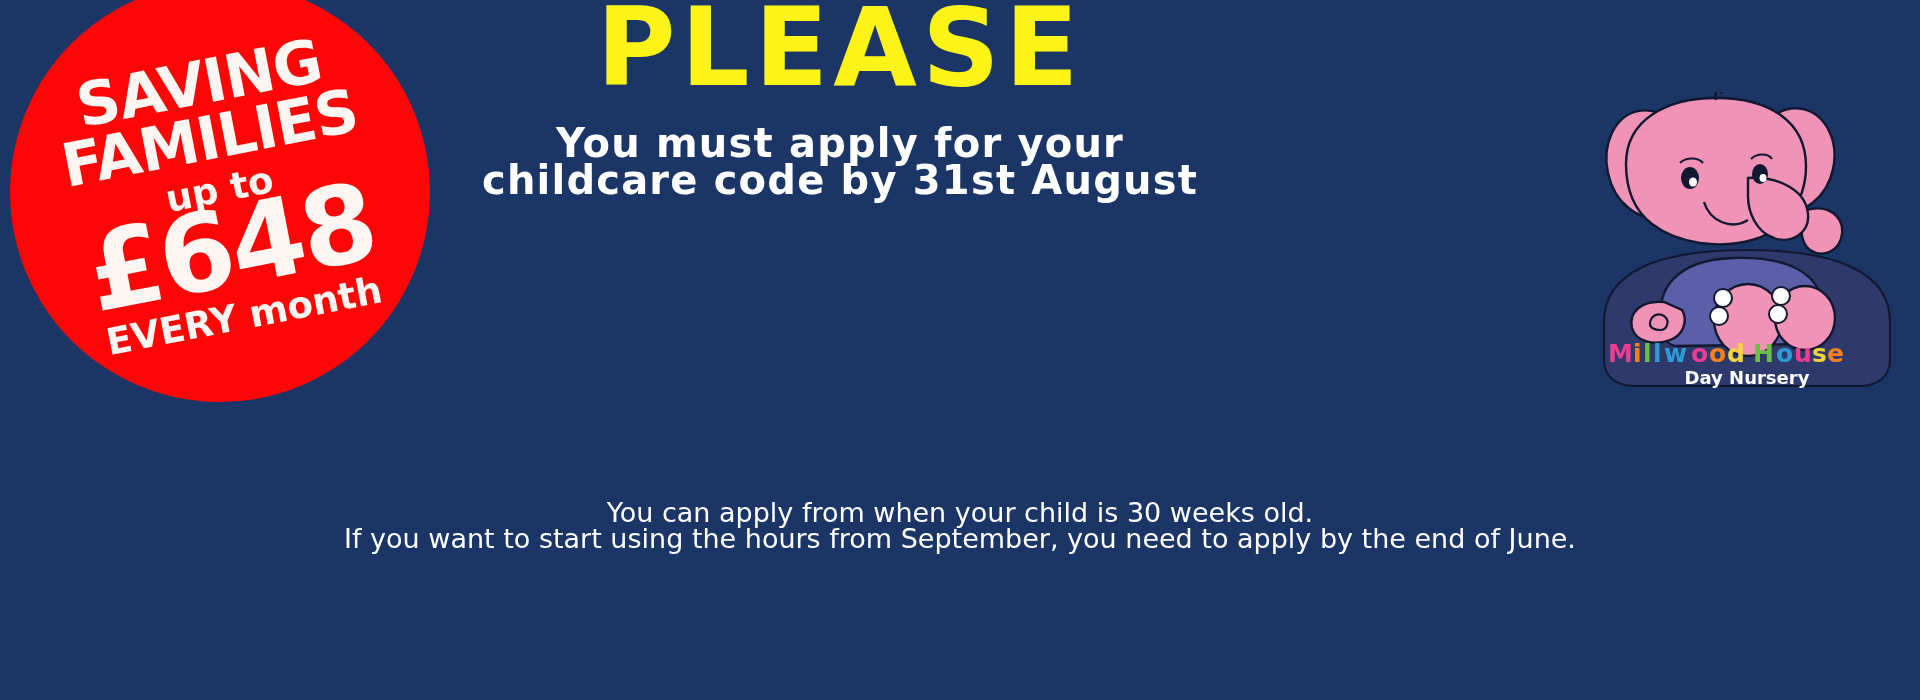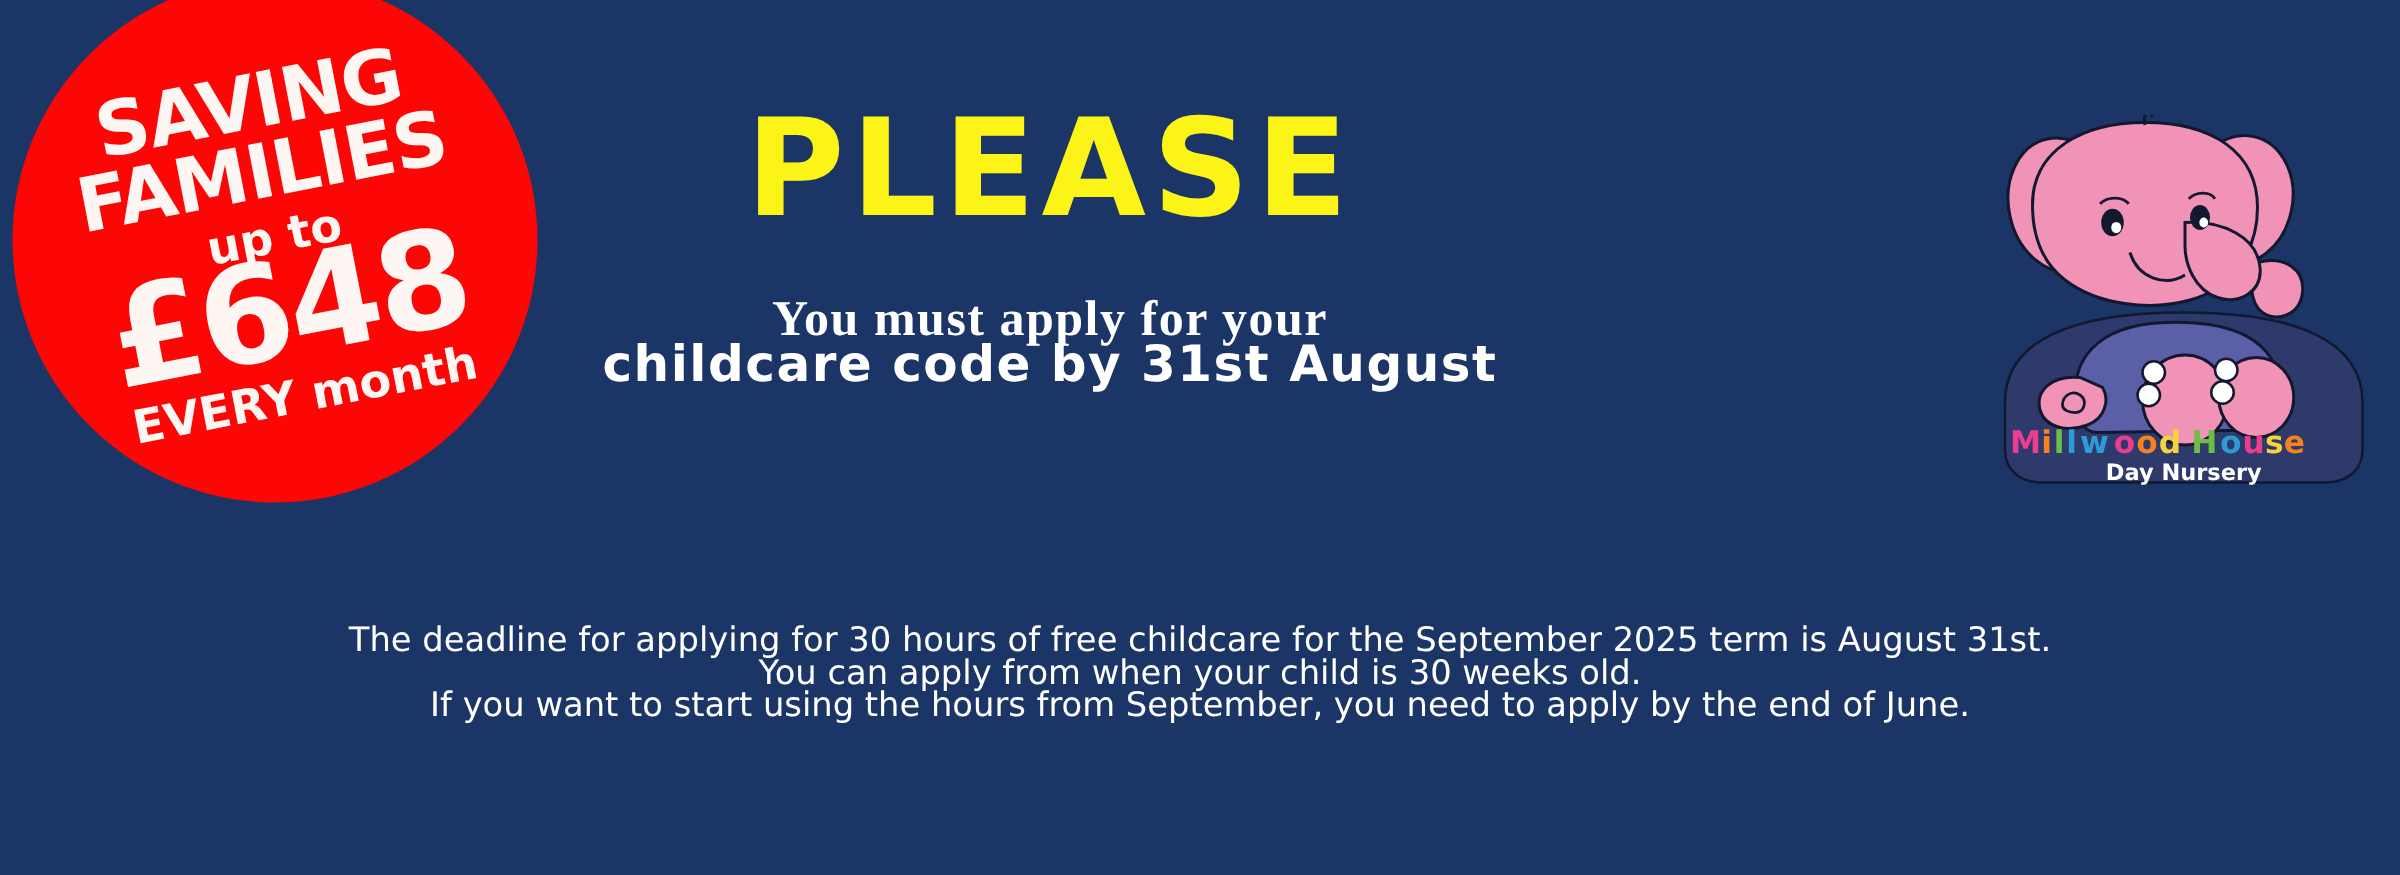--- a/index.html
+++ b/index.html
@@ -46,21 +46,20 @@
 
   
   #center-block{
     position:absolute;
     left:380px; top:0;
     width:920px; height:500px;
     display:flex;
     flex-direction:column;
     align-items:center;
     justify-content:flex-start;
-    padding-top:88px;
     z-index:3;
   }
   .headline{
     color:#fdf417;
     font-family:"DejaVu Sans", sans-serif;
     font-weight:bold;
     letter-spacing:5px;
     line-height:0.88;
     text-align:center;
     white-space:nowrap;
@@ -71,21 +70,21 @@
   .subhead{
     color:#ffffff;
     font-family:"DejaVu Sans", sans-serif;
     font-weight:bold;
     font-size:40px;
     letter-spacing:1.2px;
     line-height:1.0;
     text-align:center;
     white-space:nowrap;
   }
-  #subhead-line1{ margin-top:52px;font-family:Liberation Serif, serif; }
+  #subhead-line1{ margin-top:28px; }
   #subhead-line2{ margin-top:-3px; }
 
   
   #body-copy{
     position:absolute;
     left:0; top:500px;
     width:1920px;
     display:flex;
     flex-direction:column;
     align-items:center;
@@ -135,21 +134,20 @@
   </div>
 </div>
 
 <div id="center-block">
   <div class="headline" id="headline-line1">PLEASE</div>
   <div class="subhead" id="subhead-line1">You must apply for your</div>
   <div class="subhead" id="subhead-line2">childcare code by 31st August</div>
 </div>
 
 <div id="body-copy">
-  <div class="body-line">The deadline for applying for 30 hours of free childcare for the September 2025 term is August 31st.</div>
   <div class="body-line">You can apply from when your child is 30 weeks old.</div>
   <div class="body-line">If you want to start using the hours from September, you need to apply by the end of June.</div>
 </div>
 
 <div id="nursery-logo">
   <svg viewBox="0 0 310 300" xmlns="http://www.w3.org/2000/svg">
 
     <g>
       <path d="M12 230 C12 180 66 158 155 158 C244 158 298 180 298 230 L298 268 C298 284 286 294 268 294 L42 294 C24 294 12 284 12 268 Z" fill="#2e3a6b" stroke="#11182f" stroke-width="2"></path>
     </g>

